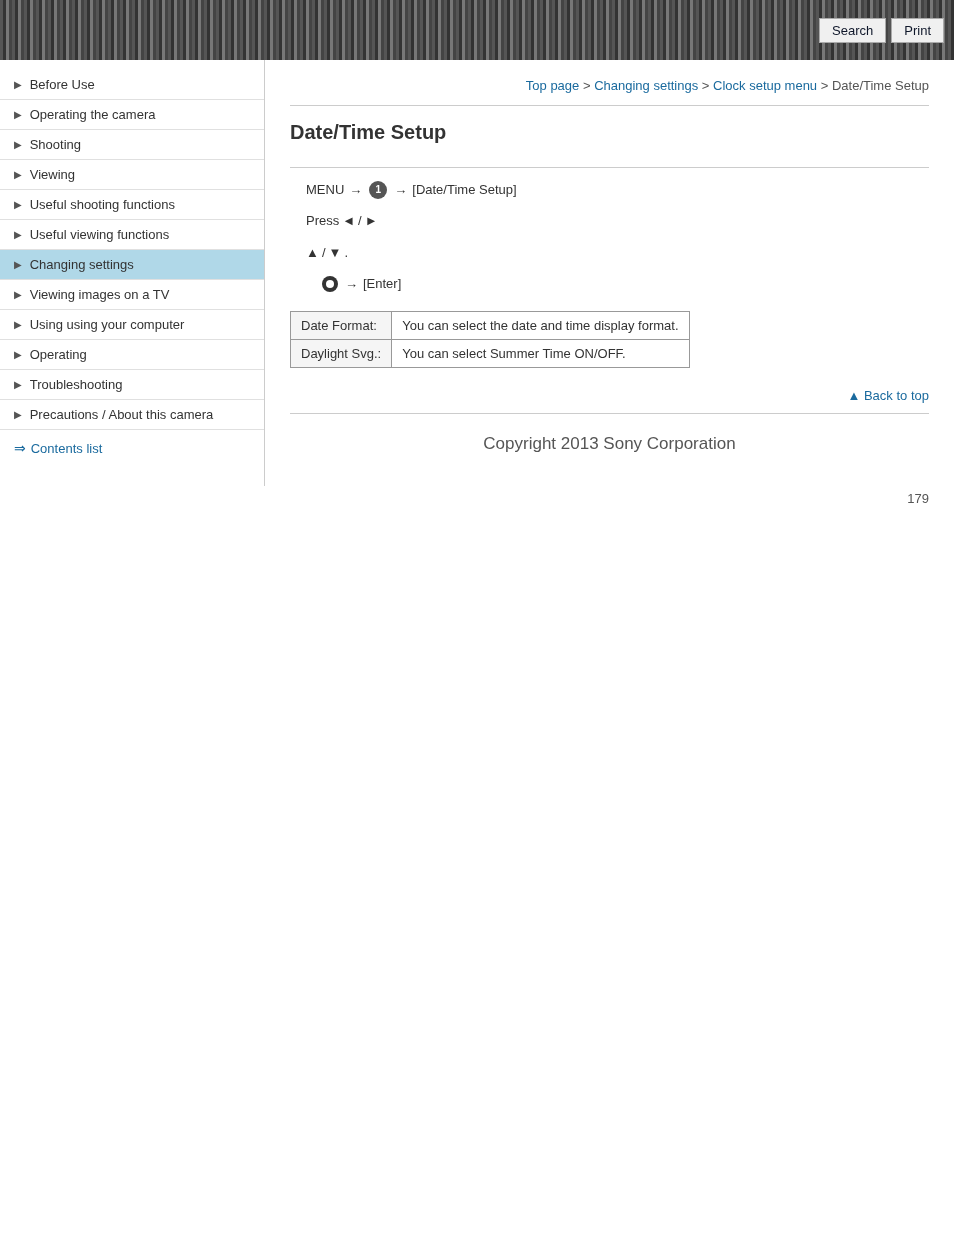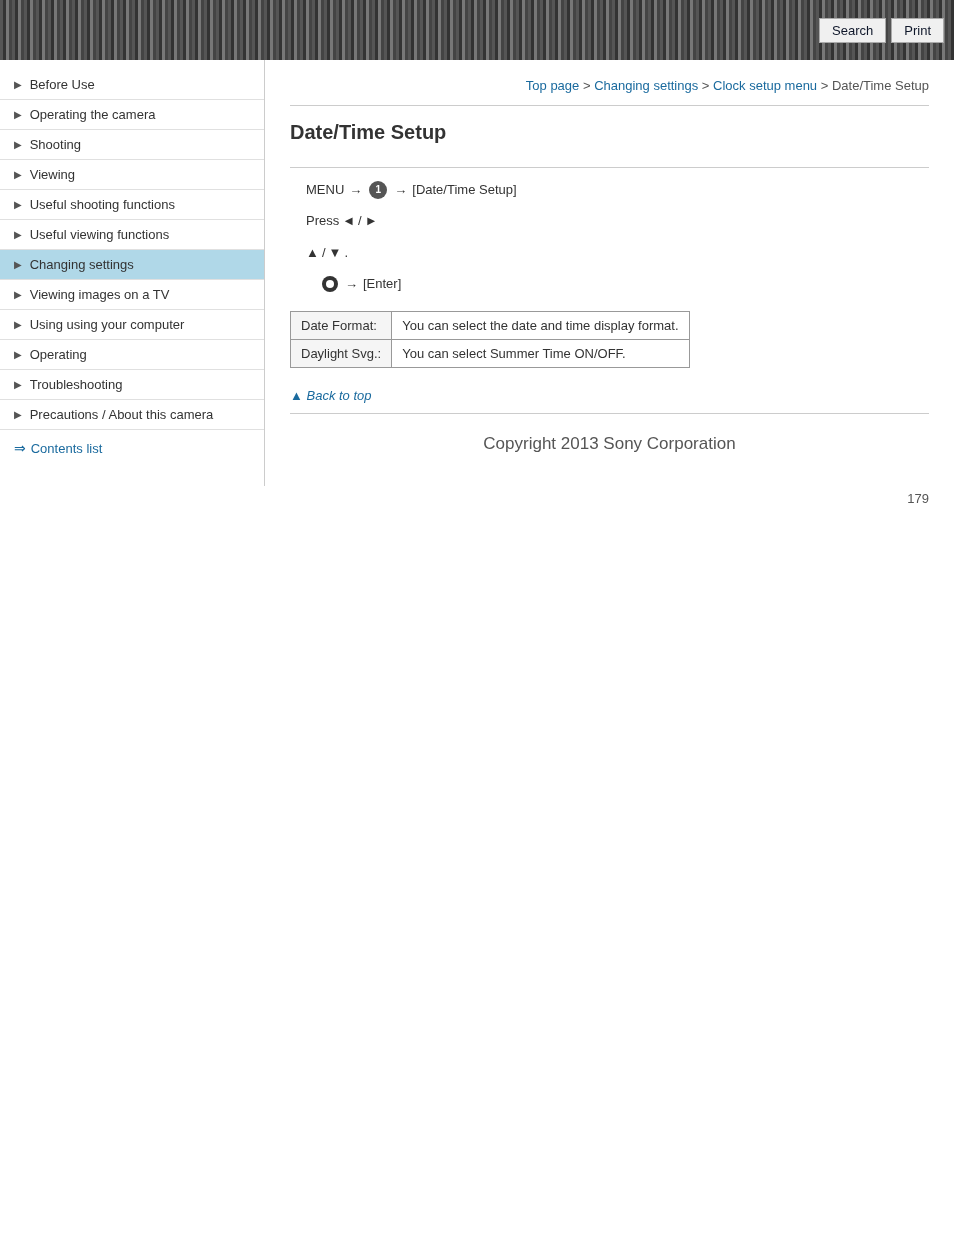--- a/index.html
+++ b/index.html
@@ -167,26 +167,25 @@
       padding: 6px 10px;
       vertical-align: top;
     }
     .info-table td:first-child {
       white-space: nowrap;
       background: #f5f5f5;
     }
 
     
     .back-to-top {
-      text-align: left;
+      text-align: right;
       color: #1a6a9e;
       font-size: 13px;
       margin-top: 20px;
       margin-bottom: 10px;
-      font-style: italic;
     }
     .back-to-top a { color: #1a6a9e; text-decoration: none; }
 
     
     .divider {
       border: none;
       border-top: 1px solid #ccc;
       margin: 10px 0;
     }
 

